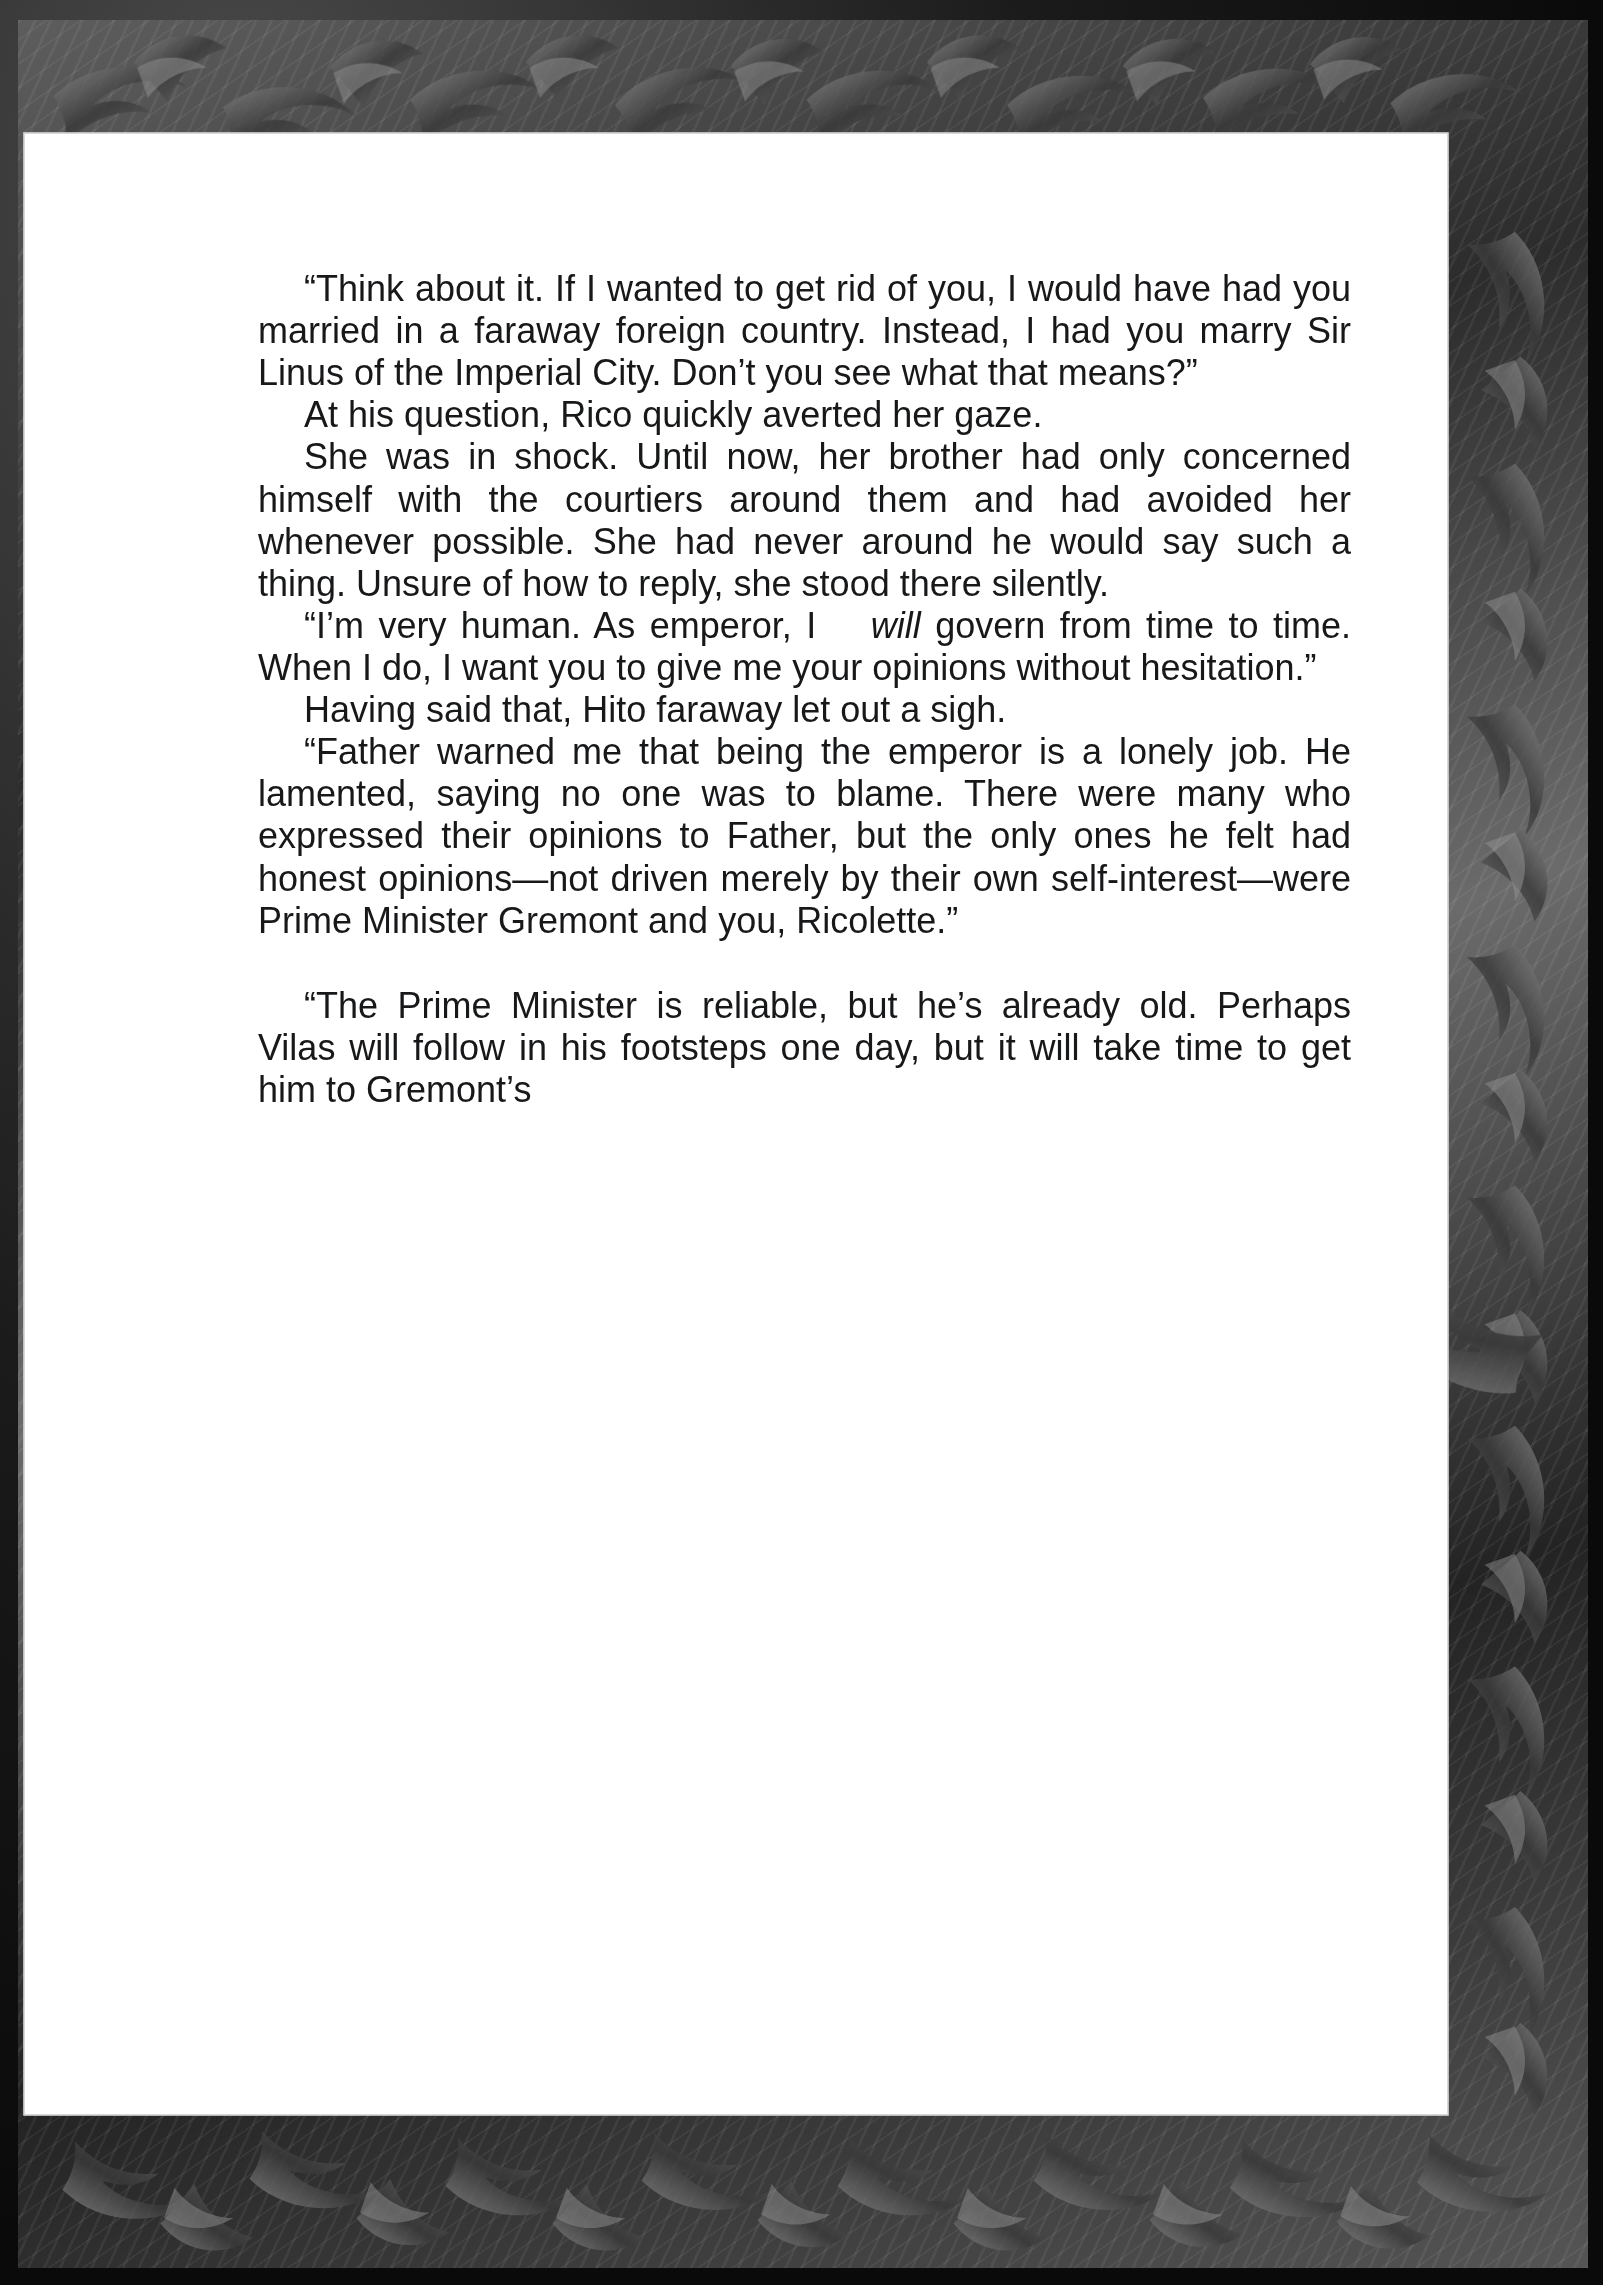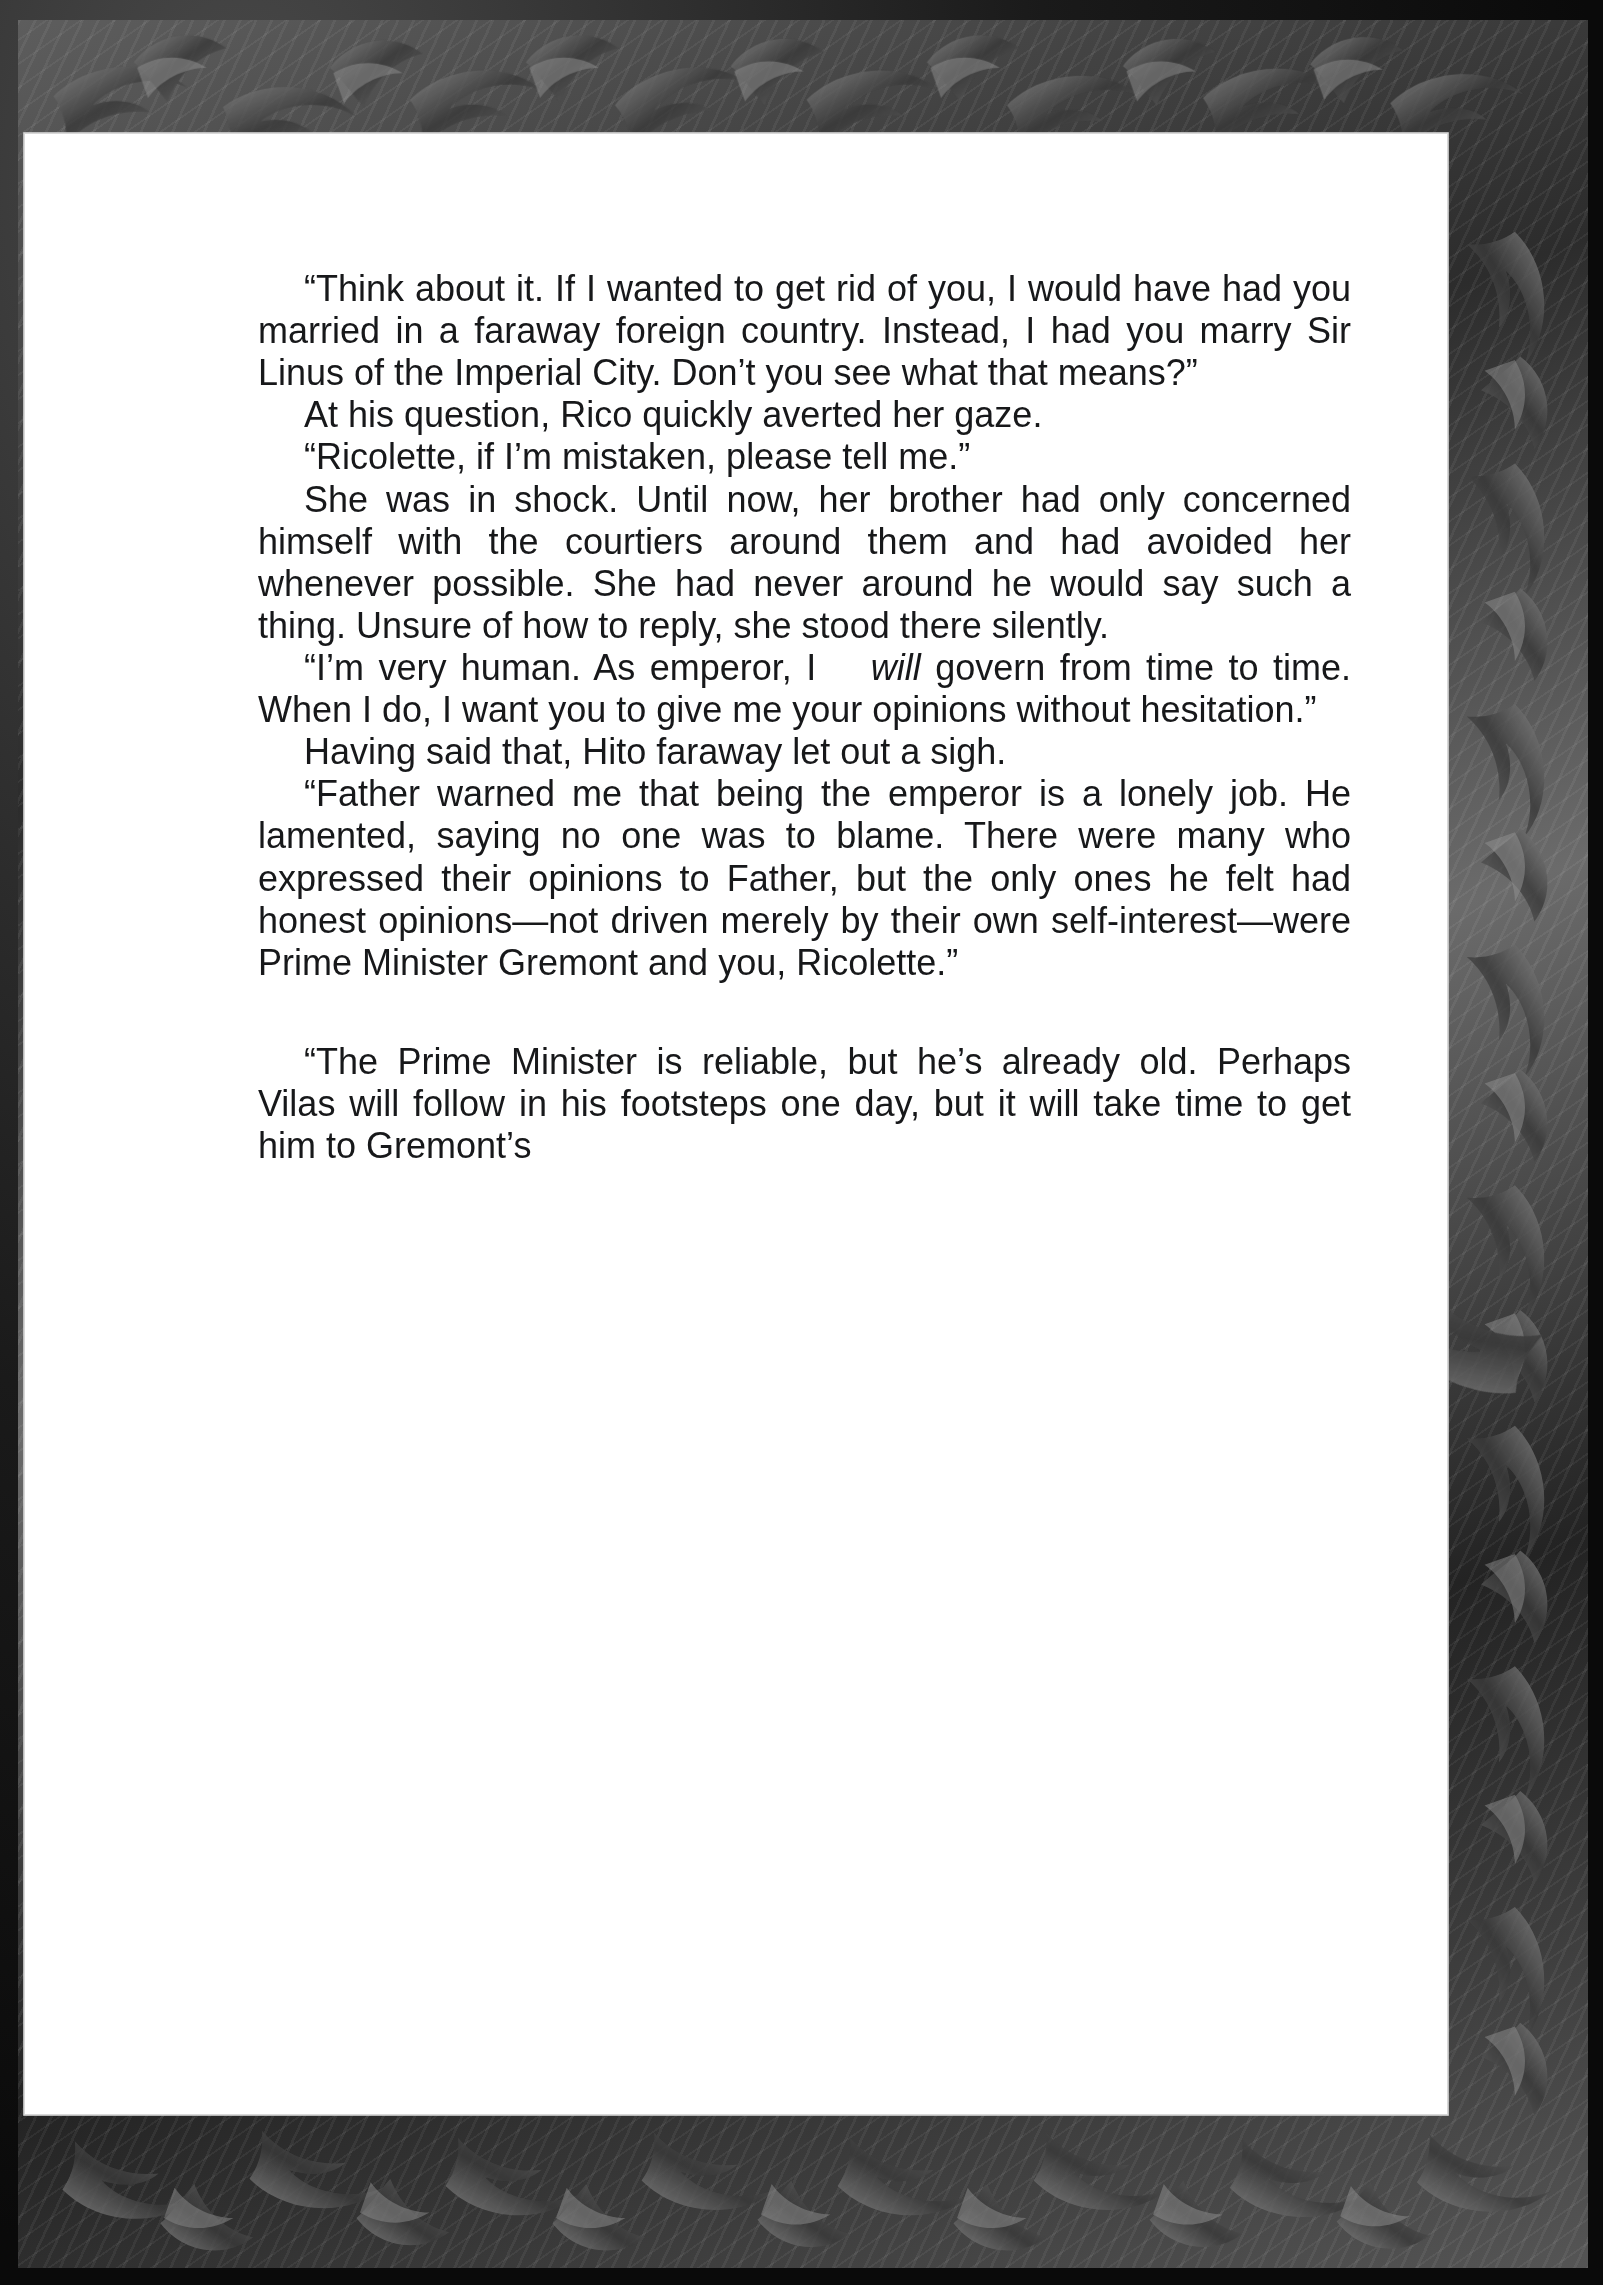--- a/index.html
+++ b/index.html
@@ -66,21 +66,21 @@
     line-height: 1.17;
     text-align: justify;
     text-justify: inter-word;
     hyphens: none;
   }
   .body-text p {
     margin: 0;
     text-indent: 46px;
   }
   .body-text p.gap {
-    margin-top: 57px;
+    margin-top: 43px;
   }
   .body-text em {
     font-style: italic;
     margin-left: 40px;
   }
 </style>
 </head>
 <body>
 
 <div class="page">
@@ -165,21 +165,20 @@
       <use href="#curl" x="120" y="2430" transform="rotate(-40 120 2430) scale(1.3)"></use>
       <use href="#curl" x="1600" y="2430" transform="rotate(220 1600 2430) scale(1.3)"></use>
     </g>
   </svg>
 
   <div class="paper">
     <div class="paper-inner">
       <div class="body-text">
         <p>“Think about it. If I wanted to get rid of you, I would have had you married in a faraway foreign country. Instead, I had you marry Sir Linus of the Imperial City. Don’t you see what that means?”</p>
         <p>At his question, Rico quickly averted her gaze.</p>
-        <p>“Ricolette, if I’m mistaken, please tell me.”</p>
         <p>She was in shock. Until now, her brother had only concerned himself with the courtiers around them and had avoided her whenever possible. She had never around he would say such a thing. Unsure of how to reply, she stood there silently.</p>
         <p><span>“I’m very human. As emperor, I </span><em>will</em><span> govern from time to time. When I do, I want you to give me your opinions without hesitation.”</span></p>
         <p>Having said that, Hito faraway let out a sigh.</p>
         <p>“Father warned me that being the emperor is a lonely job. He lamented, saying no one was to blame. There were many who expressed their opinions to Father, but the only ones he felt had honest opinions—not driven merely by their own self-interest—were Prime Minister Gremont and you, Ricolette.”</p>
         <p class="gap">“The Prime Minister is reliable, but he’s already old. Perhaps Vilas will follow in his footsteps one day, but it will take time to get him to Gremont’s</p>
       </div>
     </div>
   </div>
 
 </div>

